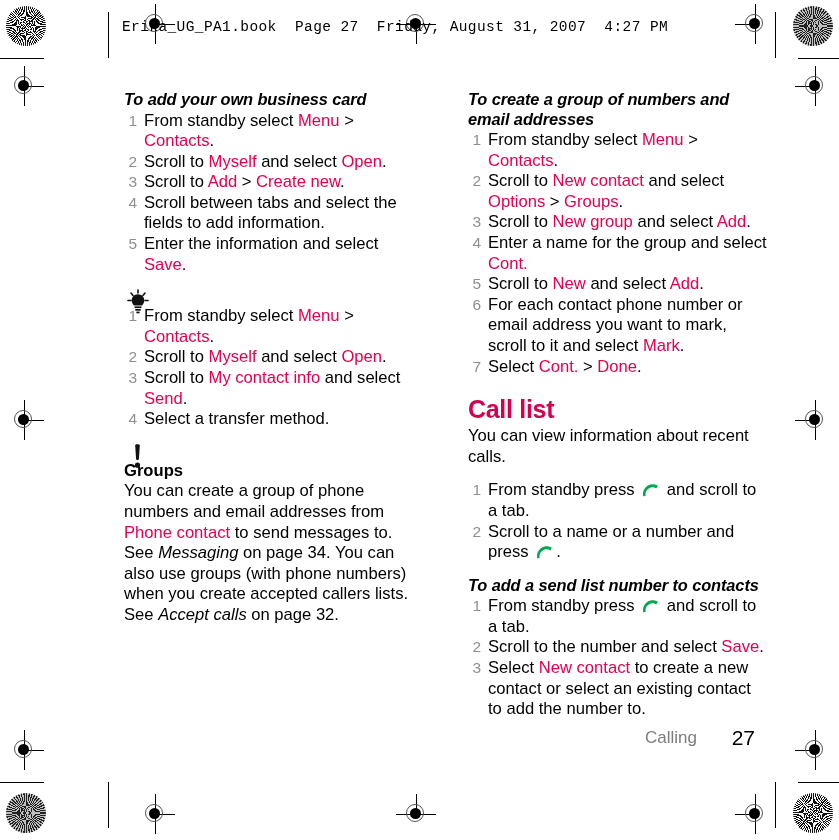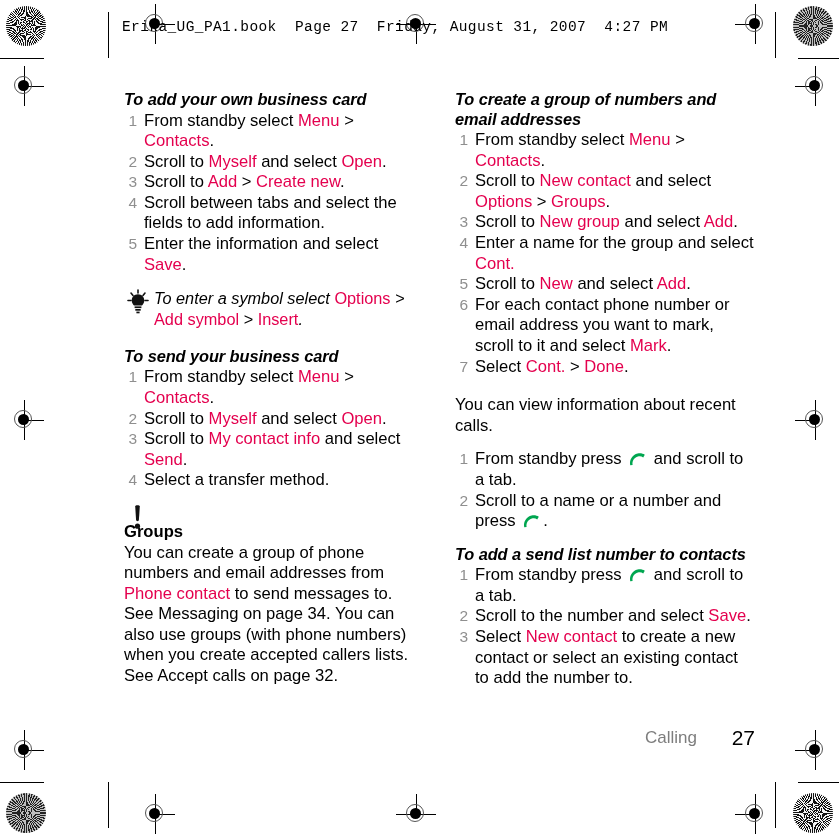--- a/index.html
+++ b/index.html
@@ -91,21 +91,21 @@
   }
   .col {
     position: absolute;
     top: 90px;
     width: 300px;
     font-size: 16.6px;
     line-height: 20.6px;
     color: #000;
   }
   .col-left  { left: 124px; }
-  .col-right { left: 455px; }
+  .col-right { left: 468px; }
 
   h3.proc {
     font-size: 16.4px;
     font-weight: bold;
     font-style: italic;
     margin: 0 0 1px 0;
     line-height: 19.5px;
     letter-spacing: -0.1px;
   }
   h2.sec {
@@ -147,21 +147,21 @@
     position: absolute;
     left: 0;
     top: 0;
     width: 13px;
     text-align: right;
     color: #8f8f8f;
     font-size: 15.5px;
   }
 
   .ui { color: #e4004e; }
-  .em { }
+  .em { font-style: italic; }
 
   
   .callout {
     position: relative;
     padding-left: 30px;
     font-style: italic;
     font-size: 16.3px;
     line-height: 20.3px;
   }
   .callout .ui { font-style: normal; }
@@ -327,26 +327,24 @@
             <line x1="19" y1="4" x2="17" y2="6.4"></line>
             <line x1="2" y1="11.5" x2="5" y2="11.5"></line>
             <line x1="22" y1="11.5" x2="19" y2="11.5"></line>
           </g>
           <path d="M12 5.2c-3.7 0-6.3 2.8-6.3 6.2 0 2.5 1.5 3.9 2.3 5.1h8c0.8-1.2 2.3-2.6 2.3-5.1 0-3.4-2.6-6.2-6.3-6.2z" fill="#111"></path>
           <rect x="8.6" y="17.4" width="6.8" height="1.7" fill="#111"></rect>
           <rect x="9.3" y="20" width="5.4" height="1.7" fill="#111"></rect>
           <rect x="10.4" y="22.6" width="3.2" height="1.7" fill="#111"></rect>
         </svg>
       </span>
-      <span>To enter a symbol select <span class="ui">Options</span> &gt; <span class="ui">Add symbol</span> &gt; <span class="ui">Insert</span>.</span>
     </div>
 
     <div class="spacer-lg"></div>
 
-    <h3 class="proc">To send your business card</h3>
     <ol class="steps">
         <li>From standby select <span class="ui">Menu</span> &gt; <span class="ui">Contacts</span>.</li>
         <li>Scroll to <span class="ui">Myself</span> and select <span class="ui">Open</span>.</li>
         <li>Scroll to <span class="ui">My contact info</span> and select <span class="ui">Send</span>.</li>
         <li>Select a transfer method.</li>
       </ol>
 
     <div class="spacer-md"></div>
 
     <div class="callout">
@@ -372,20 +370,21 @@
         <li>Scroll to <span class="ui">New contact</span> and select <span class="ui">Options</span> &gt; <span class="ui">Groups</span>.</li>
         <li>Scroll to <span class="ui">New group</span> and select <span class="ui">Add</span>.</li>
         <li>Enter a name for the group and select <span class="ui">Cont.</span></li>
         <li>Scroll to <span class="ui">New</span> and select <span class="ui">Add</span>.</li>
         <li>For each contact phone number or email address you want to mark, scroll to it and select <span class="ui">Mark</span>.</li>
         <li>Select <span class="ui">Cont.</span> &gt; <span class="ui">Done</span>.</li>
       </ol>
 
     <div class="spacer-lg"></div>
 
+    <h2 class="sec">Call list</h2>
     <p class="body">You can view information about recent calls.</p>
 
     <div class="spacer-md"></div>
 
     <ol class="steps">
         <li>From standby press <span class="handset"><svg viewBox="0 0 19 14" width="19" height="14">
               <path d="M2.2 13.2c-1 -5.6 2.4 -10.4 7.4 -11.6 2.6 -0.6 5.2 -0.1 7.2 1.2 l-1.6 2.6 c-1.5 -1 -3.4 -1.3 -5.3 -0.8 -3.6 0.9 -6 4.4 -5.3 8.4 z" fill="#00a650"></path>
             </svg></span> and scroll to a tab.</li>
         <li>Scroll to a name or a number and press <span class="handset"><svg viewBox="0 0 19 14" width="19" height="14">
               <path d="M2.2 13.2c-1 -5.6 2.4 -10.4 7.4 -11.6 2.6 -0.6 5.2 -0.1 7.2 1.2 l-1.6 2.6 c-1.5 -1 -3.4 -1.3 -5.3 -0.8 -3.6 0.9 -6 4.4 -5.3 8.4 z" fill="#00a650"></path>

